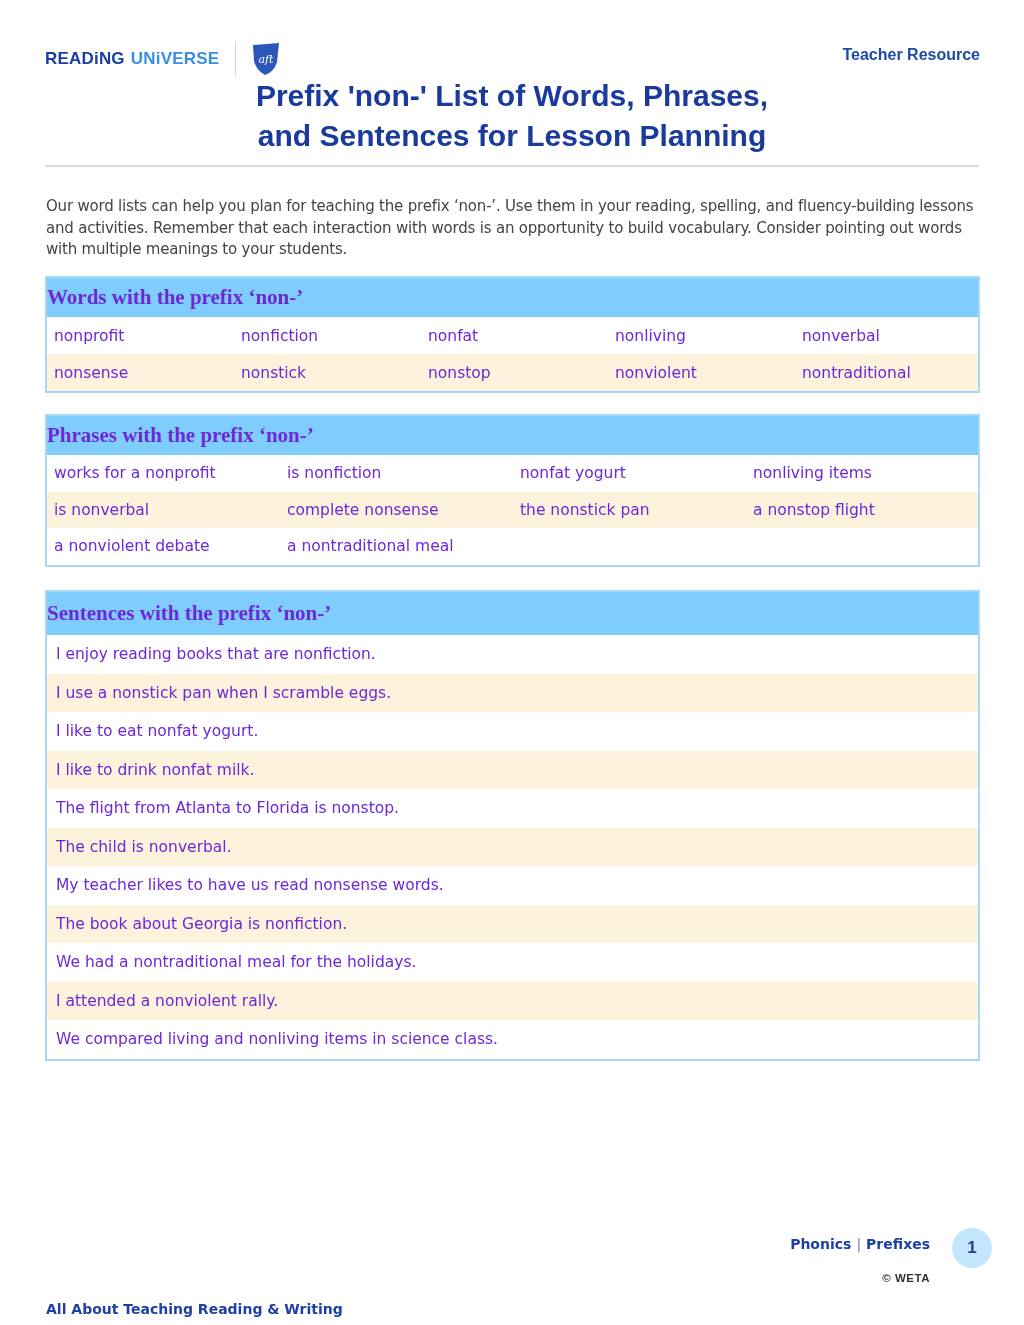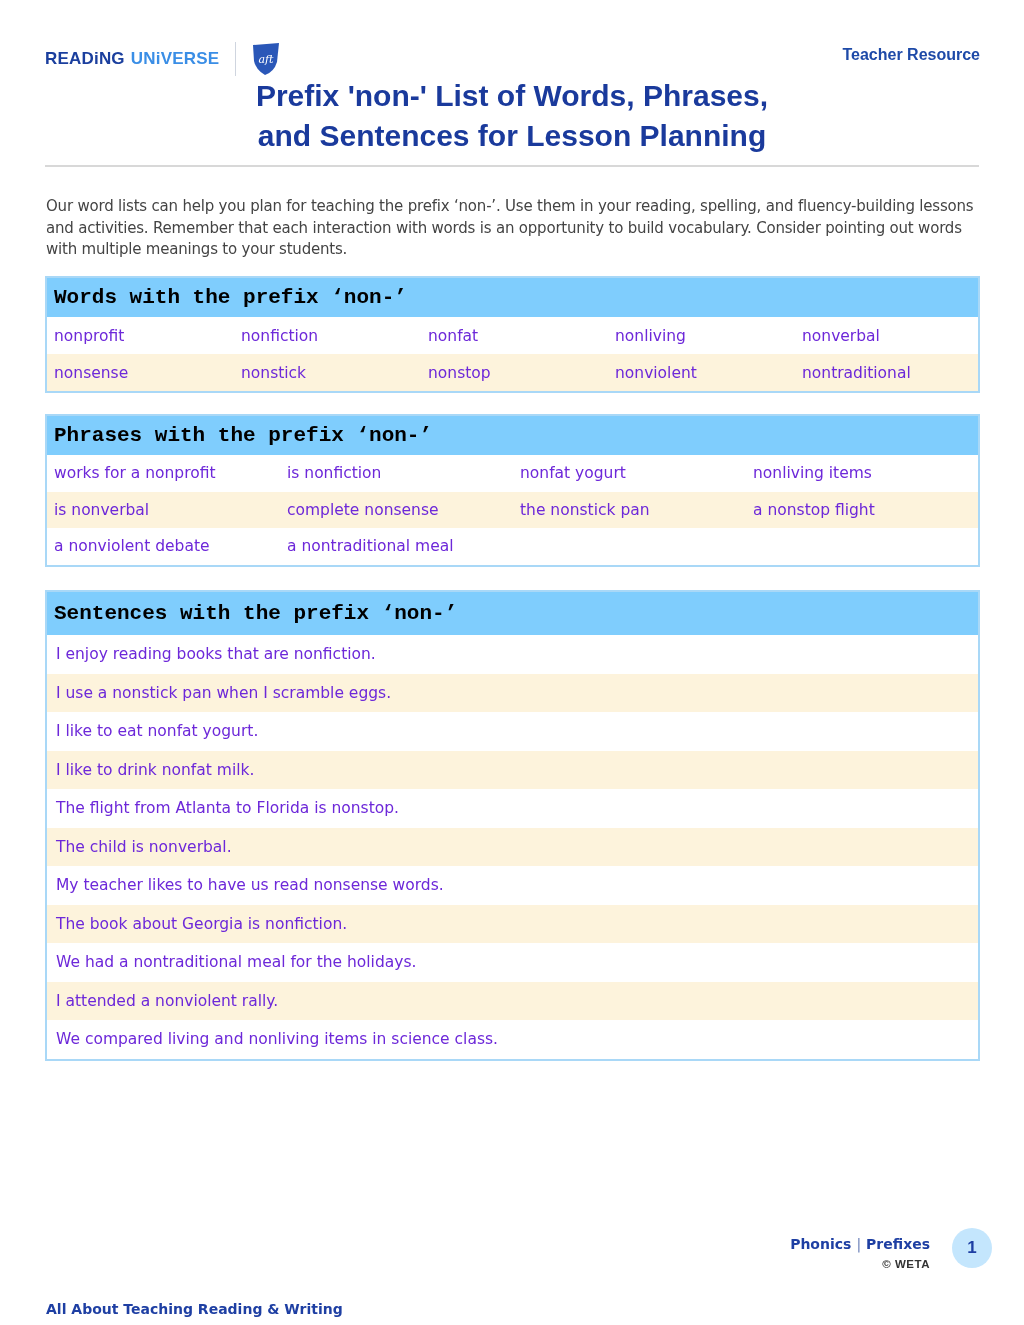--- a/index.html
+++ b/index.html
@@ -14,38 +14,38 @@
   .logo-divider { width: 1px; height: 34px; background: #cfd5df; margin: 0 14px 0 16px; }
   .aft-shield { width: 32px; height: 34px; }
   .teacher-resource { position: absolute; right: 0; top: 10px; color: #1e4aa8; font-family: "Liberation Sans", sans-serif; font-weight: bold; font-size: 16px; margin-left: 19px; }
 
   .title { position: absolute; top: 76px; left: 0; width: 1024px; text-align: center; color: #1a3a9c; font-family: "Liberation Sans", sans-serif; font-weight: bold; font-size: 30px; line-height: 40px; }
   .title-rule { position: absolute; top: 165px; left: 45px; width: 934px; height: 2px; background: #d8d8d8; }
 
   .intro { position: absolute; top: 196px; left: 46px; width: 934px; font-size: 15px; line-height: 21.5px; color: #444; font-family: "DejaVu Sans", sans-serif; letter-spacing: -0.2px; }
 
   .section { position: absolute; left: 45px; width: 935px; border: 2px solid #a9d8f7; background: #fff; }
-  .section-head { background: #7fcdfd; height: 39px; padding-left: 7px; display: flex; align-items: center; font-family: Liberation Mono, monospace; font-weight: bold; font-size: 21px; color: #000000; }
+  .section-head { background: #7fcdfd; height: 39px; display: flex; align-items: center; font-family: Liberation Serif, serif; font-weight: bold; font-size: 21px; color: #6d28d9; }
   .row { display: flex; align-items: center; padding-left: 7px; font-size: 15.5px; color: #6d28d9; font-family: "DejaVu Sans", sans-serif; }
   .row.alt { background: #fdf3dc; }
   .cell { flex: 0 0 auto; }
 
   .words .row { height: 37px; }
   .words .cell { width: 187px; }
   .phrases .row { height: 36.6px; }
   .phrases .cell { width: 233px; }
   .sentences .row { height: 38.5px; padding-left: 9px; }
 
   .footer-left { position: absolute; left: 46px; top: 1301px; }
   .footer-title { color: #1e3fa3; font-family: "DejaVu Sans", sans-serif; font-weight: bold; font-size: 14px; }
   .footer-url { color: #333; font-size: 11px; margin-top: 6px; font-family: "DejaVu Sans", sans-serif; }
   .footer-right { position: absolute; right: 94px; top: 1236px; text-align: right; }
   .footer-cats { color: #1e3fa3; font-family: "DejaVu Sans", sans-serif; font-weight: bold; font-size: 14px; }
   .footer-cats .sep { color: #6a7fb8; font-weight: normal; margin: 0 5px; }
-  .footer-copy { color: #333; font-size: 11.5px; font-weight: bold; margin-top: 6px; font-family: "Liberation Sans", sans-serif; letter-spacing: 0.5px; }
+  .footer-copy { color: #333; font-size: 11.5px; font-weight: bold; margin-top: 20px; font-family: "Liberation Sans", sans-serif; letter-spacing: 0.5px; }
   .page-num { position: absolute; left: 952px; top: 1228px; width: 40px; height: 40px; border-radius: 50%; background: #c4e6fd; color: #1e3fa3; font-family: "Liberation Sans", sans-serif; font-weight: bold; font-size: 17px; display: flex; align-items: center; justify-content: center; }
 </style>
 </head>
 <body>
 
 <div class="header">
   <div class="logo">
     <span class="logo-text logo-reading">READiNG</span>
     <span class="logo-text logo-universe">UNiVERSE</span>
     <span class="logo-divider"></span>

